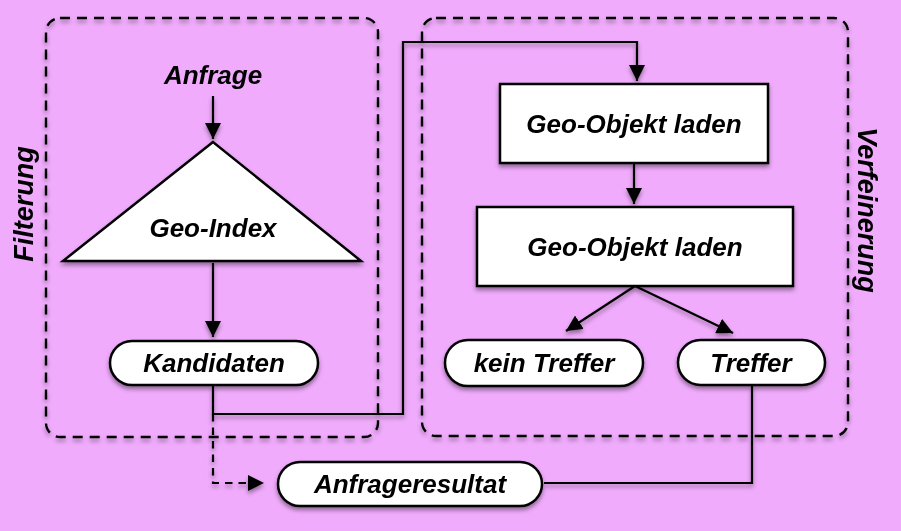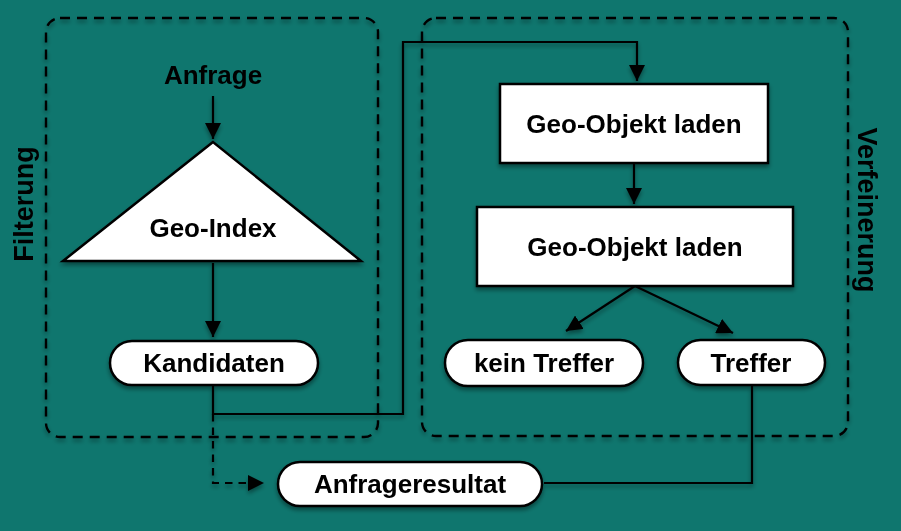--- a/index.html
+++ b/index.html
@@ -4,23 +4,24 @@
 <style>
   html, body {
     margin: 0;
     padding: 0;
     background: #ffffff;
   }
   .canvas {
     position: relative;
     width: 901px;
     height: 531px;
-    background: #0f766e;
+    background: #f0abfc;
     overflow: hidden;
     font-family: "Liberation Sans", sans-serif;
+    font-style: italic;
   }
   svg { display: block; }
   .dashed-frame {
     fill: none;
     stroke: #000000;
     stroke-width: 2.4;
     stroke-dasharray: 10 7;
   }
   .shape {
     fill: #ffffff;

